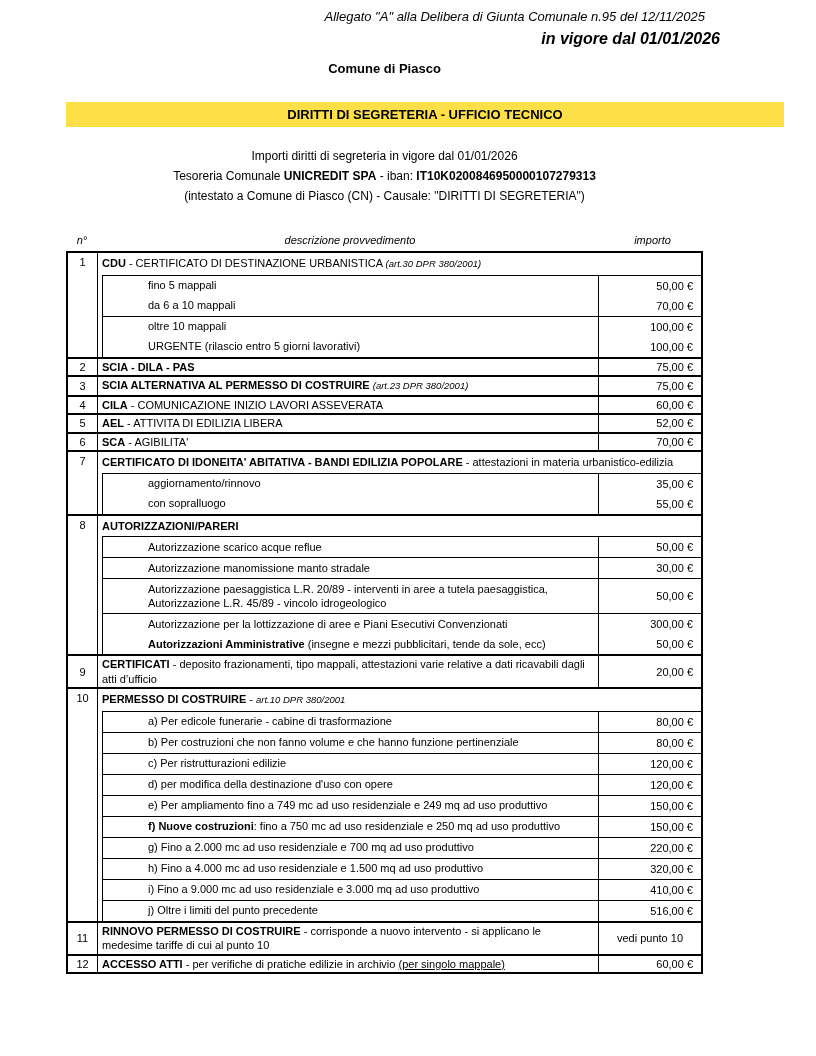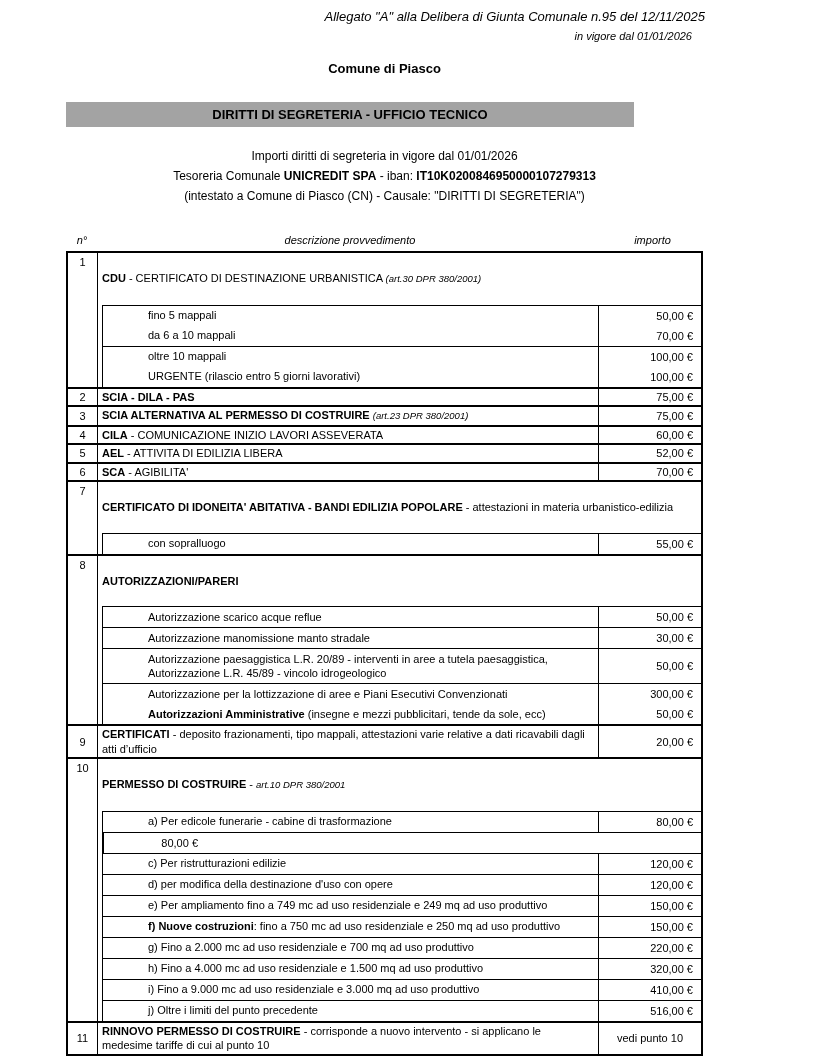--- a/index.html
+++ b/index.html
@@ -12,30 +12,30 @@
   .b { font-weight:bold; }
   .i { font-style:italic; }
   .u { text-decoration:underline; }
   .sm { font-size:9.5px; }
 
   .allegato-line {
     position:absolute; top:9px; right:111px;
     font-size:13px; font-style:italic; white-space:nowrap;
   }
   .vigore-line {
-    position:absolute; top:30px; right:124px;
-    font-size:11px; font-style:italic; font-weight:normal; white-space:nowrap;
+    position:absolute; top:30px; right:96px;
+    font-size:16px; font-style:italic; font-weight:bold; white-space:nowrap;
   }
   .doc-title {
     position:absolute; top:61px; left:66px; width:637px;
     text-align:center; font-size:13px; font-weight:bold;
   }
   .band {
-    position:absolute; top:102px; left:66px; width:568px; height:25px;
-    background:#a3a3a3; text-align:center; font-size:13px; font-weight:bold;
+    position:absolute; top:102px; left:66px; width:718px; height:25px;
+    background:#fde047; text-align:center; font-size:13px; font-weight:bold;
     line-height:25px;
   }
   .info-line { position:absolute; left:66px; width:637px; text-align:center; font-size:12px; }
   .info-1 { top:149px;text-align:center; }
   .info-2 { top:169px; }
   .info-3 { top:189px; }
 
   .col-label { position:absolute; font-size:11px; font-style:italic; text-align:center; }
   .col-label.num { top:234px; left:66px; width:32px; }
   .col-label.desc { top:234px; left:98px; width:504px; }
@@ -49,21 +49,21 @@
   .trow:first-child { border-top:none; }
   .numcol {
     width:30px; flex:0 0 30px; border-right:1.5px solid #000;
     font-size:11px; text-align:center; display:flex;
     align-items:center; justify-content:center;
   }
   .numcol.top { align-items:flex-start; padding-top:3px; }
   .rowbody { flex:1; display:flex; flex-direction:column; min-width:0; }
   .rowbody.simple { flex-direction:row; }
 
-  .ghead { padding:18px 4px; font-size:11px; line-height:14.5px; min-height:19px; }
+  .ghead { padding:3px 4px; font-size:11px; line-height:14.5px; min-height:19px; }
 
   .sgroup { margin-left:4px; border-left:1.5px solid #000; border-top:1.5px solid #000; }
   .sitem { display:flex; min-height:20px; }
   .sdesc { flex:1; font-size:11px; line-height:14.5px; display:flex; align-items:center; min-width:0; }
   .sdesc > div { width:100%; }
   .sdesc.sub { padding:2.5px 6px 2.5px 45px; }
   .sdesc.main { padding:1px 4px; }
   .simp {
     flex:0 0 103px; width:103px; border-left:1.5px solid #000;
     font-size:11px; display:flex; align-items:center; justify-content:flex-end;
@@ -175,20 +175,26 @@
       </div>
       <div class="trow">
         <div class="numcol top">7</div>
         <div class="rowbody">
           <div class="ghead">
             <div><span class="b">CERTIFICATO DI IDONEITA' ABITATIVA - BANDI EDILIZIA POPOLARE</span><span> - attestazioni in materia urbanistico-edilizia</span></div>
           </div>
           <div class="sgroup">
             <div class="sitem">
               <div class="sdesc sub">
+                <div><span>aggiornamento/rinnovo</span></div>
+              </div>
+              <div class="simp">35,00 €</div>
+            </div>
+            <div class="sitem">
+              <div class="sdesc sub">
                 <div><span>con sopralluogo</span></div>
               </div>
               <div class="simp">55,00 €</div>
             </div>
           </div>
         </div>
       </div>
       <div class="trow">
         <div class="numcol top">8</div>
         <div class="rowbody">
@@ -253,20 +259,23 @@
           <div class="sgroup">
             <div class="sitem">
               <div class="sdesc sub">
                 <div><span>a) Per edicole funerarie - cabine di trasformazione</span></div>
               </div>
               <div class="simp">80,00 €</div>
             </div>
           </div>
           <div class="sgroup">
             <div class="sitem">
+              <div class="sdesc sub">
+                <div><span>b) Per costruzioni che non fanno volume e che hanno funzione pertinenziale</span></div>
+              </div>
               <div class="simp">80,00 €</div>
             </div>
           </div>
           <div class="sgroup">
             <div class="sitem">
               <div class="sdesc sub">
                 <div><span>c) Per ristrutturazioni edilizie</span></div>
               </div>
               <div class="simp">120,00 €</div>
             </div>

